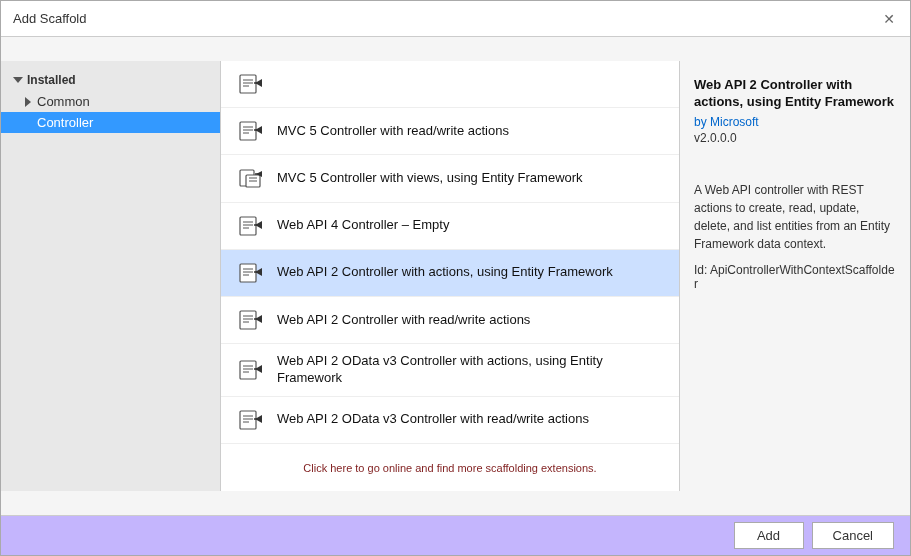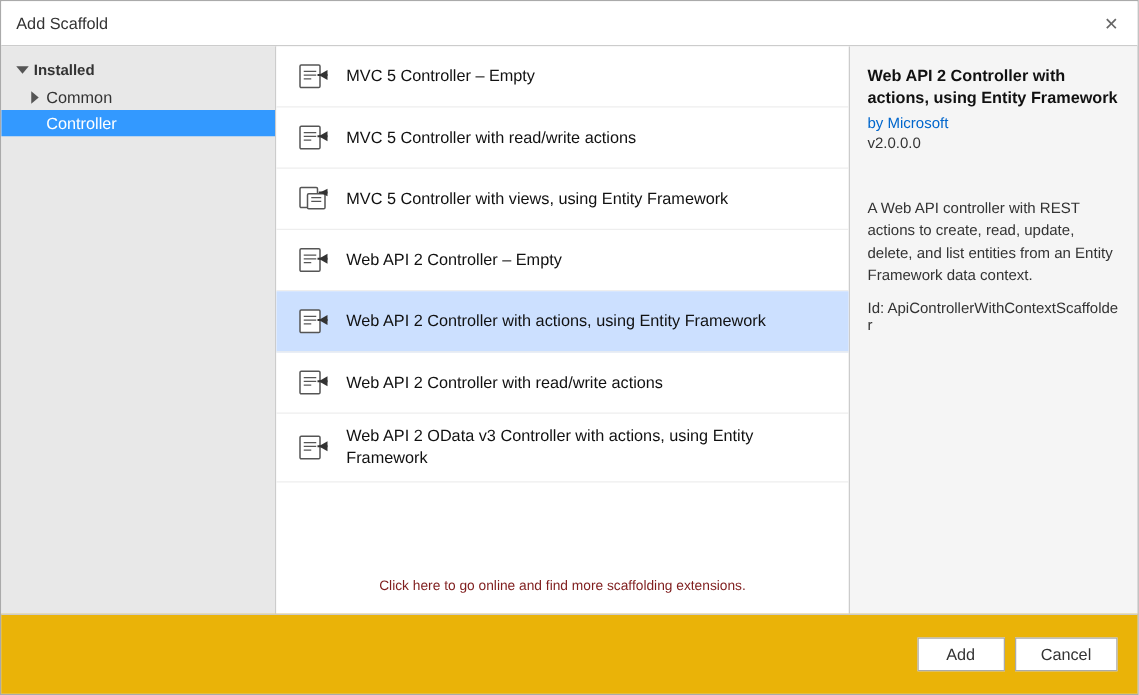--- a/index.html
+++ b/index.html
@@ -15,20 +15,21 @@
       overflow: hidden;
     }
     .dialog {
       width: 911px;
       height: 556px;
       background: #f5f5f5;
       border: 1px solid #aaa;
       display: flex;
       flex-direction: column;
       box-shadow: 2px 2px 8px rgba(0,0,0,0.3);
+      gap: 24px;
     }
     .title-bar {
       background: #fff;
       border-bottom: 1px solid #ccc;
       padding: 8px 12px;
       display: flex;
       align-items: center;
       justify-content: space-between;
       height: 36px;
     }
@@ -169,27 +170,27 @@
       color: #333;
       line-height: 1.5;
       margin-bottom: 10px;
       margin-top: 36px;
     }
     .right-panel .item-id {
       color: #333;
       word-break: break-all;
     }
     .footer {
-      background: #eab308;
+      background: #c4b5fd;
       border-top: 1px solid #ccc;
       padding: 10px 16px;
       display: flex;
       justify-content: flex-end;
       gap: 8px;
-      height: 64px;
+      height: 40px;
       align-items: center;
     }
     .footer-btn {
       padding: 5px 20px;
       font-size: 13px;
       cursor: pointer;
       border: 1px solid #aaa;
       background: #fff;
       color: #333;
       min-width: 70px;
@@ -231,21 +232,20 @@
         <div class="scaffold-icon">
           <svg class="icon-svg" viewBox="0 0 26 26" xmlns="http://www.w3.org/2000/svg">
             <rect x="2" y="4" width="16" height="18" rx="1" fill="white" stroke="#555" stroke-width="1.2"></rect>
             <line x1="5" y1="9" x2="15" y2="9" stroke="#555" stroke-width="1"></line>
             <line x1="5" y1="12" x2="15" y2="12" stroke="#555" stroke-width="1"></line>
             <line x1="5" y1="15" x2="11" y2="15" stroke="#555" stroke-width="1"></line>
             <polygon points="17,12 24,8 24,16" fill="#333"></polygon>
             <line x1="16" y1="12" x2="24" y2="12" stroke="#333" stroke-width="1.5"></line>
           </svg>
         </div>
-        <span class="scaffold-label">MVC 5 Controller – Empty</span>
       </div>
 
       <div class="scaffold-item">
         <div class="scaffold-icon">
           <svg class="icon-svg" viewBox="0 0 26 26" xmlns="http://www.w3.org/2000/svg">
             <rect x="2" y="4" width="16" height="18" rx="1" fill="white" stroke="#555" stroke-width="1.2"></rect>
             <line x1="5" y1="9" x2="15" y2="9" stroke="#555" stroke-width="1"></line>
             <line x1="5" y1="12" x2="15" y2="12" stroke="#555" stroke-width="1"></line>
             <line x1="5" y1="15" x2="11" y2="15" stroke="#555" stroke-width="1"></line>
             <polygon points="17,12 24,8 24,16" fill="#333"></polygon>
@@ -273,21 +273,21 @@
         <div class="scaffold-icon">
           <svg class="icon-svg" viewBox="0 0 26 26" xmlns="http://www.w3.org/2000/svg">
             <rect x="2" y="4" width="16" height="18" rx="1" fill="white" stroke="#555" stroke-width="1.2"></rect>
             <line x1="5" y1="9" x2="15" y2="9" stroke="#555" stroke-width="1"></line>
             <line x1="5" y1="12" x2="15" y2="12" stroke="#555" stroke-width="1"></line>
             <line x1="5" y1="15" x2="11" y2="15" stroke="#555" stroke-width="1"></line>
             <polygon points="17,12 24,8 24,16" fill="#333"></polygon>
             <line x1="16" y1="12" x2="24" y2="12" stroke="#333" stroke-width="1.5"></line>
           </svg>
         </div>
-        <span class="scaffold-label">Web API 2 Controller – Empty</span>
+        <span class="scaffold-label">Web API 4 Controller – Empty</span>
       </div>
 
       <div class="scaffold-item selected">
         <div class="scaffold-icon">
           <svg class="icon-svg" viewBox="0 0 26 26" xmlns="http://www.w3.org/2000/svg">
             <rect x="2" y="4" width="16" height="18" rx="1" fill="white" stroke="#555" stroke-width="1.2"></rect>
             <line x1="5" y1="9" x2="15" y2="9" stroke="#555" stroke-width="1"></line>
             <line x1="5" y1="12" x2="15" y2="12" stroke="#555" stroke-width="1"></line>
             <line x1="5" y1="15" x2="11" y2="15" stroke="#555" stroke-width="1"></line>
             <polygon points="17,12 24,8 24,16" fill="#333"></polygon>
@@ -318,20 +318,33 @@
             <line x1="5" y1="9" x2="15" y2="9" stroke="#555" stroke-width="1"></line>
             <line x1="5" y1="12" x2="15" y2="12" stroke="#555" stroke-width="1"></line>
             <line x1="5" y1="15" x2="11" y2="15" stroke="#555" stroke-width="1"></line>
             <polygon points="17,12 24,8 24,16" fill="#333"></polygon>
             <line x1="16" y1="12" x2="24" y2="12" stroke="#333" stroke-width="1.5"></line>
           </svg>
         </div>
         <span class="scaffold-label">Web API 2 OData v3 Controller with actions, using Entity Framework</span>
       </div>
 
+      <div class="scaffold-item">
+        <div class="scaffold-icon">
+          <svg class="icon-svg" viewBox="0 0 26 26" xmlns="http://www.w3.org/2000/svg">
+            <rect x="2" y="4" width="16" height="18" rx="1" fill="white" stroke="#555" stroke-width="1.2"></rect>
+            <line x1="5" y1="9" x2="15" y2="9" stroke="#555" stroke-width="1"></line>
+            <line x1="5" y1="12" x2="15" y2="12" stroke="#555" stroke-width="1"></line>
+            <line x1="5" y1="15" x2="11" y2="15" stroke="#555" stroke-width="1"></line>
+            <polygon points="17,12 24,8 24,16" fill="#333"></polygon>
+            <line x1="16" y1="12" x2="24" y2="12" stroke="#333" stroke-width="1.5"></line>
+          </svg>
+        </div>
+        <span class="scaffold-label">Web API 2 OData v3 Controller with read/write actions</span>
+      </div>
 
       <div class="online-link">
         <a>Click here to go online and find more scaffolding extensions.</a>
       </div>
     </div>
 
     <div class="right-panel">
       <div class="item-title">Web API 2 Controller with actions, using Entity Framework</div>
       <div class="item-author">by Microsoft</div>
       <div class="item-version">v2.0.0.0</div>

